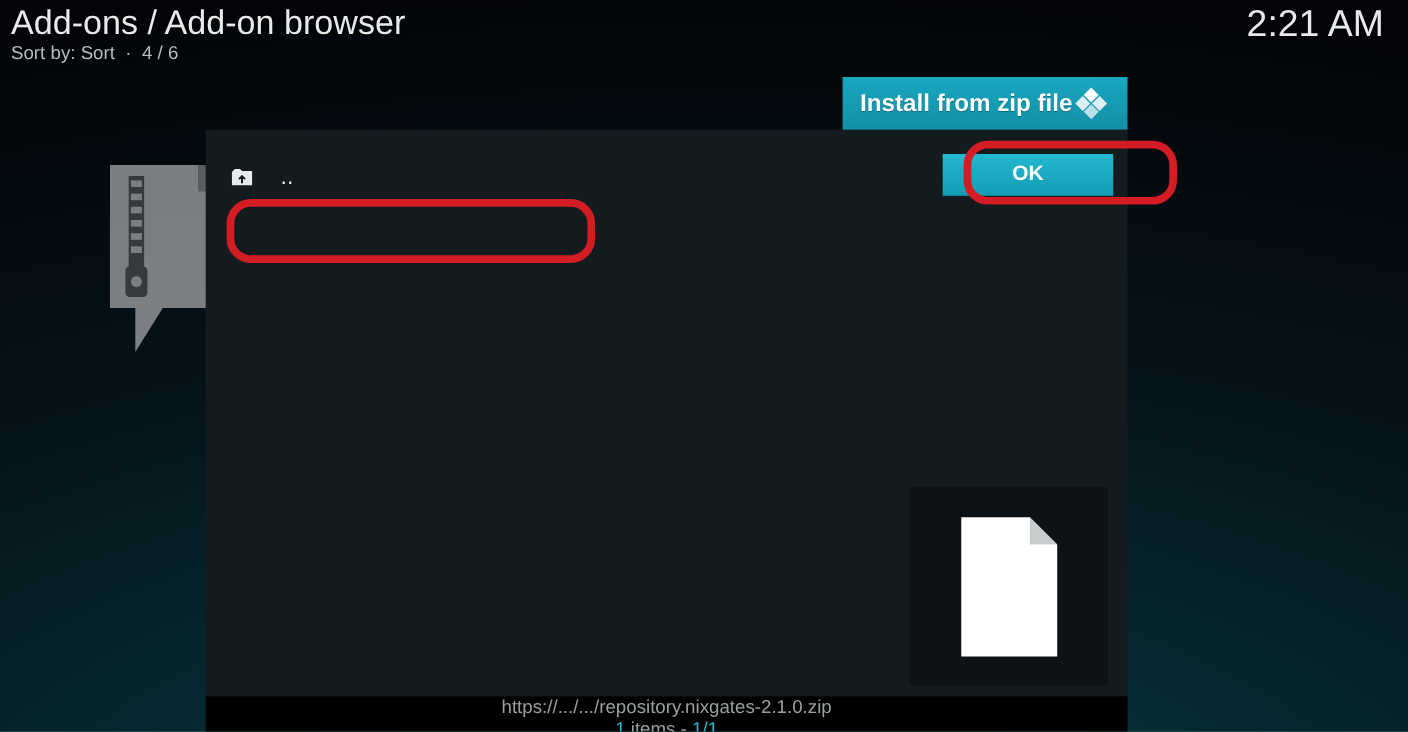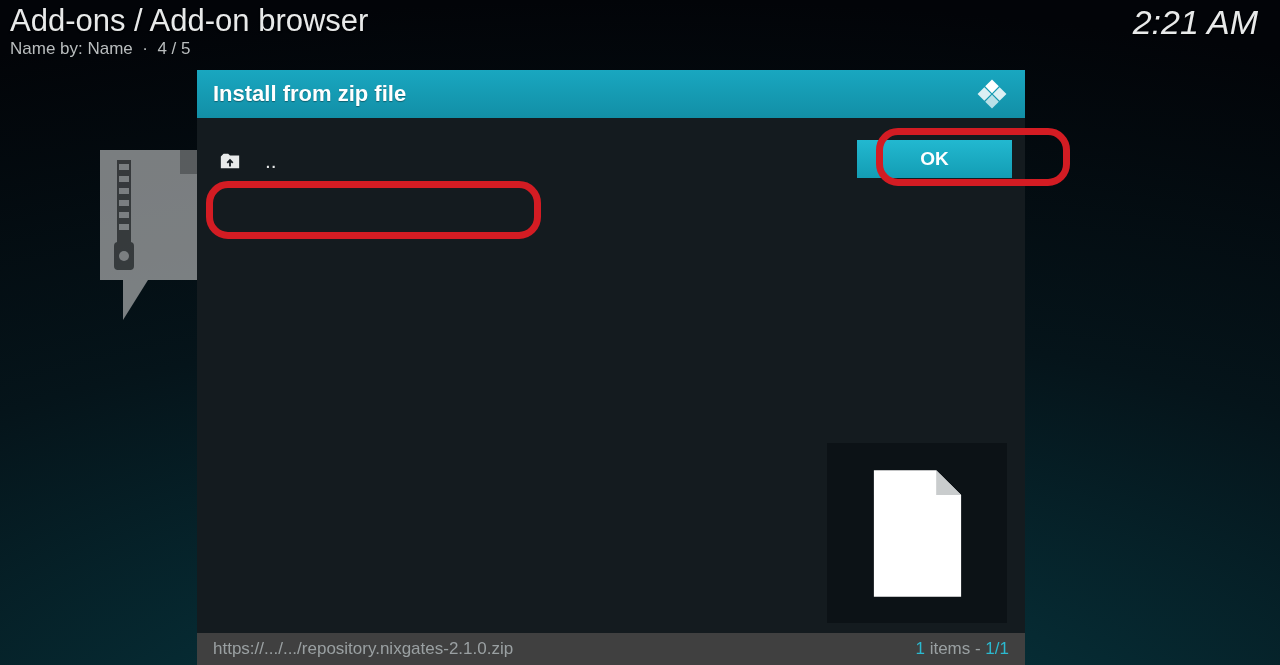--- a/index.html
+++ b/index.html
@@ -18,35 +18,34 @@
     font-size: 31px; font-weight: 300; color: #e8eaea;
     text-shadow: 0 1px 2px #000;
   }
   .hdr .sortline {
     font-size: 17px; color: #b9bdbe; margin-top: 0;
   }
   .clock {
     position: absolute; top: 3px; right: 22px;
     font-size: 34px; font-weight: 300; color: #e8eaea;
     text-shadow: 0 1px 2px #000;
-    font-style: italic;
   }
 
   
   .zip-bg {
     position: absolute; left: 92px; top: 150px;
     width: 120px; height: 180px;
     opacity: .72;
   }
 
   
   .dialog {
     position: absolute; left: 197px; top: 70px;
     width: 828px; height: 595px;
-    display: flex; flex-direction: column;
+    display: flex; flex-direction: column; align-items: flex-end;
   }
   .dlg-title {
     height: 48px;
     background: linear-gradient(#19a7c0, #128fa6);
     display: flex; align-items: center; padding: 0 16px;
     color: #fff; font-size: 22px; font-weight: 600;
     text-shadow: 0 1px 1px rgba(0,0,0,.35);
     justify-content: space-between;
   }
   .kodi-logo { width: 34px; height: 34px; flex: 0 0 auto; }
@@ -104,38 +103,38 @@
     right: 18px; bottom: 42px;
     width: 180px; height: 180px;
     background: #0c1216;
     display: flex; align-items: center; justify-content: center;
   }
   .preview svg { width: 105px; height: 135px; }
 
   
   .dlg-foot {
     height: 32px;
-    background: #404040;
+    background: #000000;
     display: flex; align-items: center;
     padding: 0 16px;
-    color: #9aa0a2; font-size: 17px; font-weight: 300;
+    color: #9aa0a2; font-size: 17px; font-weight: 300; flex-direction: column;
   }
   .dlg-foot .path { flex: 1 1 auto; }
   .dlg-foot .count { color: #9aa0a2; }
   .dlg-foot .count .accent { color: #2bb9cf; }
 </style>
 </head>
 <body>
 
 <div class="hdr">
   <div class="breadcrumb">Add-ons / Add-on browser</div>
   <div class="sortline">
-    <span>Name by: Name</span>
+    <span>Sort by: Sort</span>
     &nbsp;·&nbsp;
-    <span>4 / 5</span>
+    <span>4 / 6</span>
   </div>
 </div>
 <div class="clock">2:21 AM</div>
 
 <svg class="zip-bg" viewBox="0 0 120 180">
   <path d="M8 0 h80 l24 24 v106 h-56 l-25 40 v-40 h-23 z" fill="#a9abac"></path>
   <rect x="88" y="0" width="24" height="24" fill="#7a7c7d"></rect>
   <rect x="25" y="10" width="14" height="110" fill="#4a4c4d"></rect>
   <g fill="#a9abac">
     <rect x="27" y="14" width="10" height="6"></rect>

